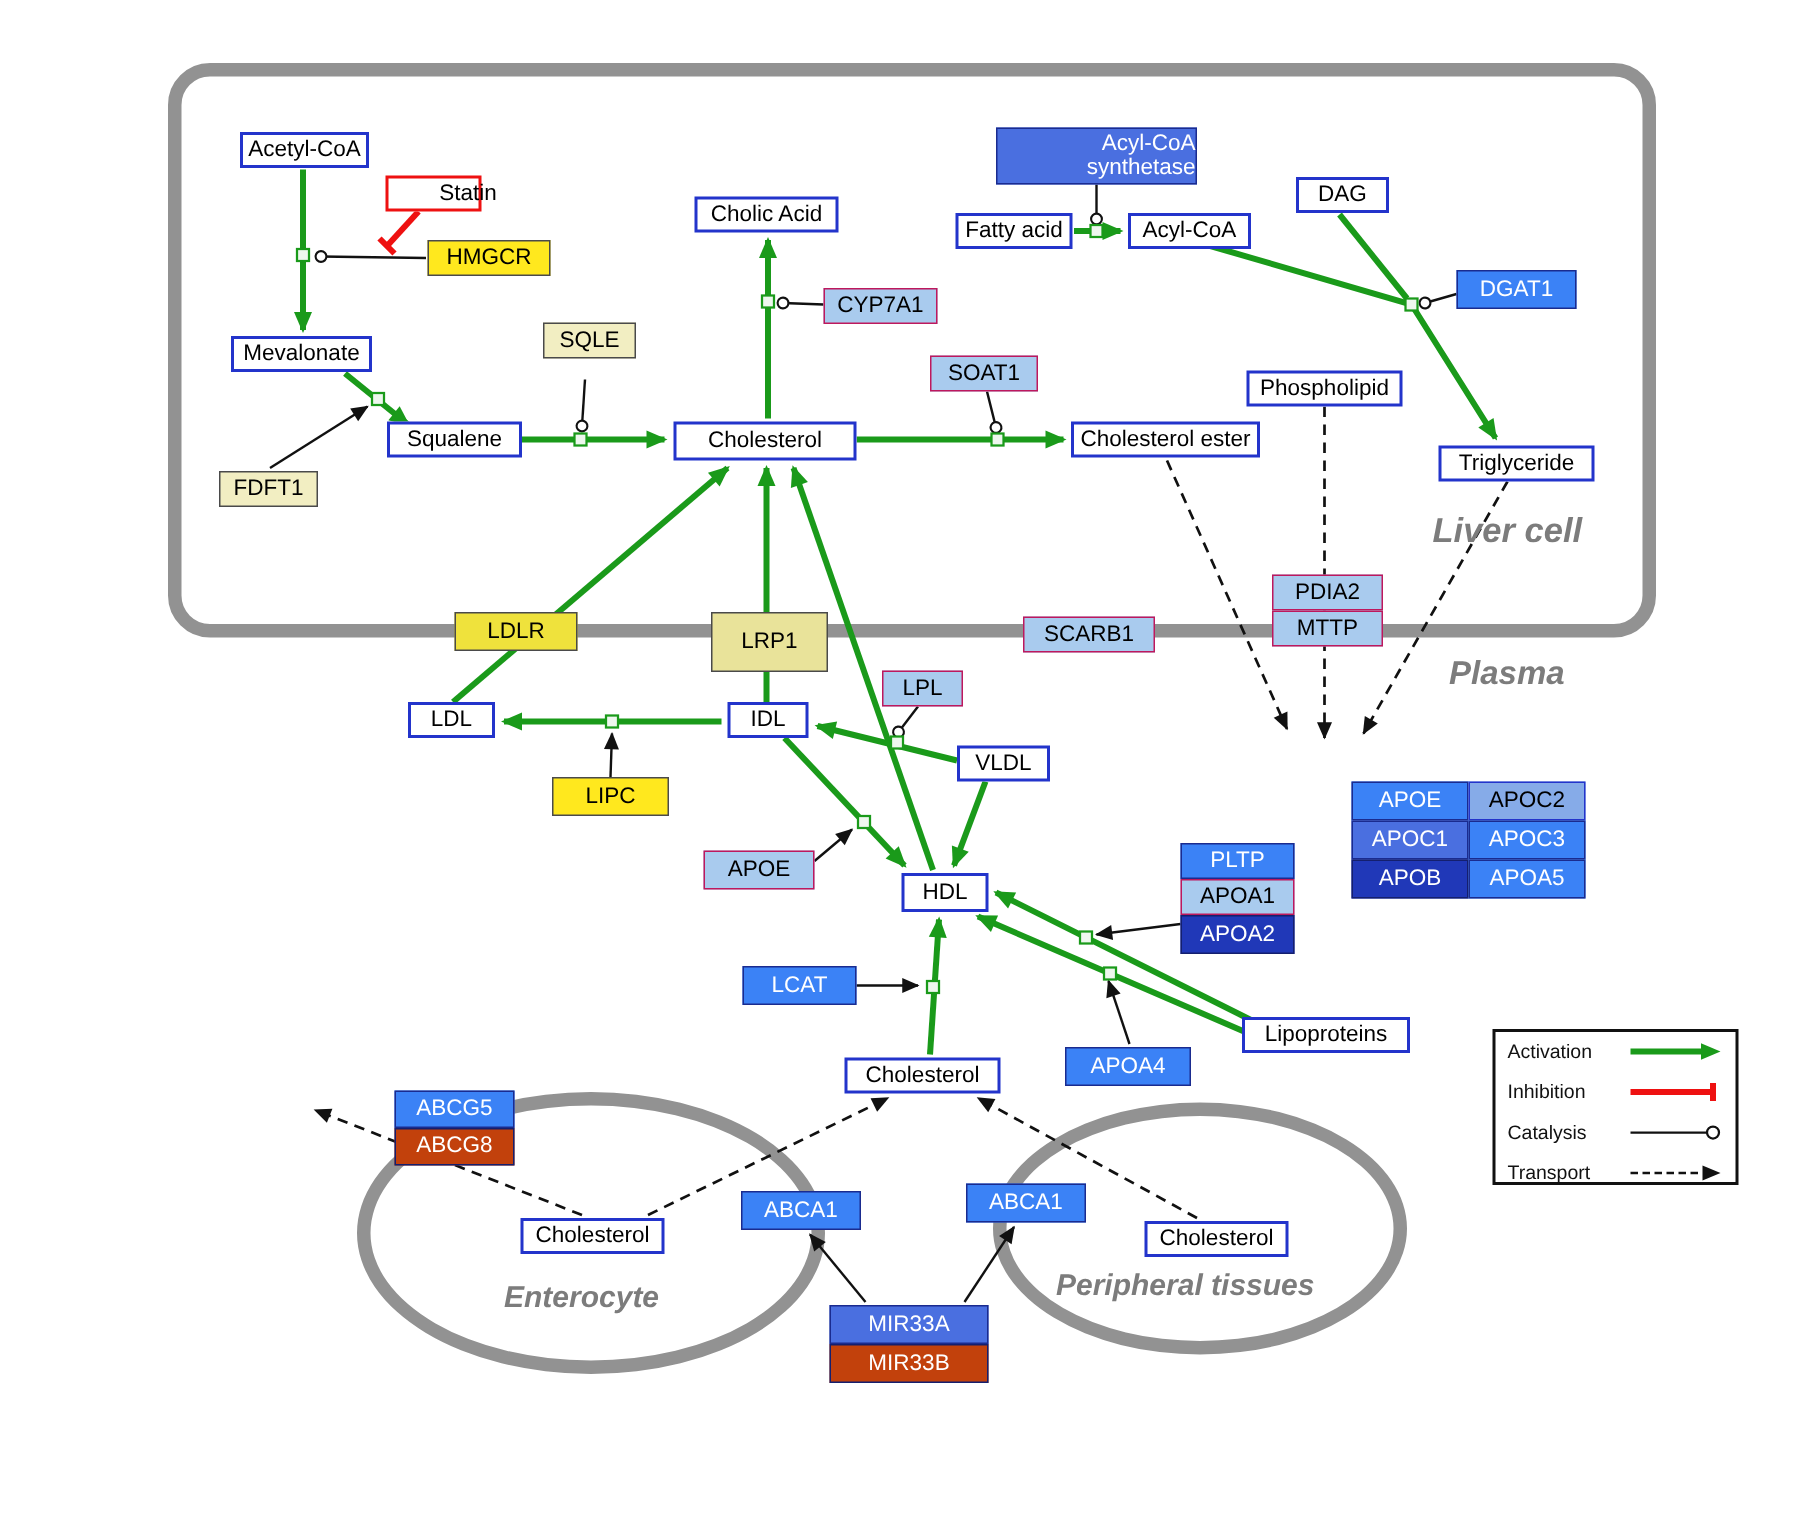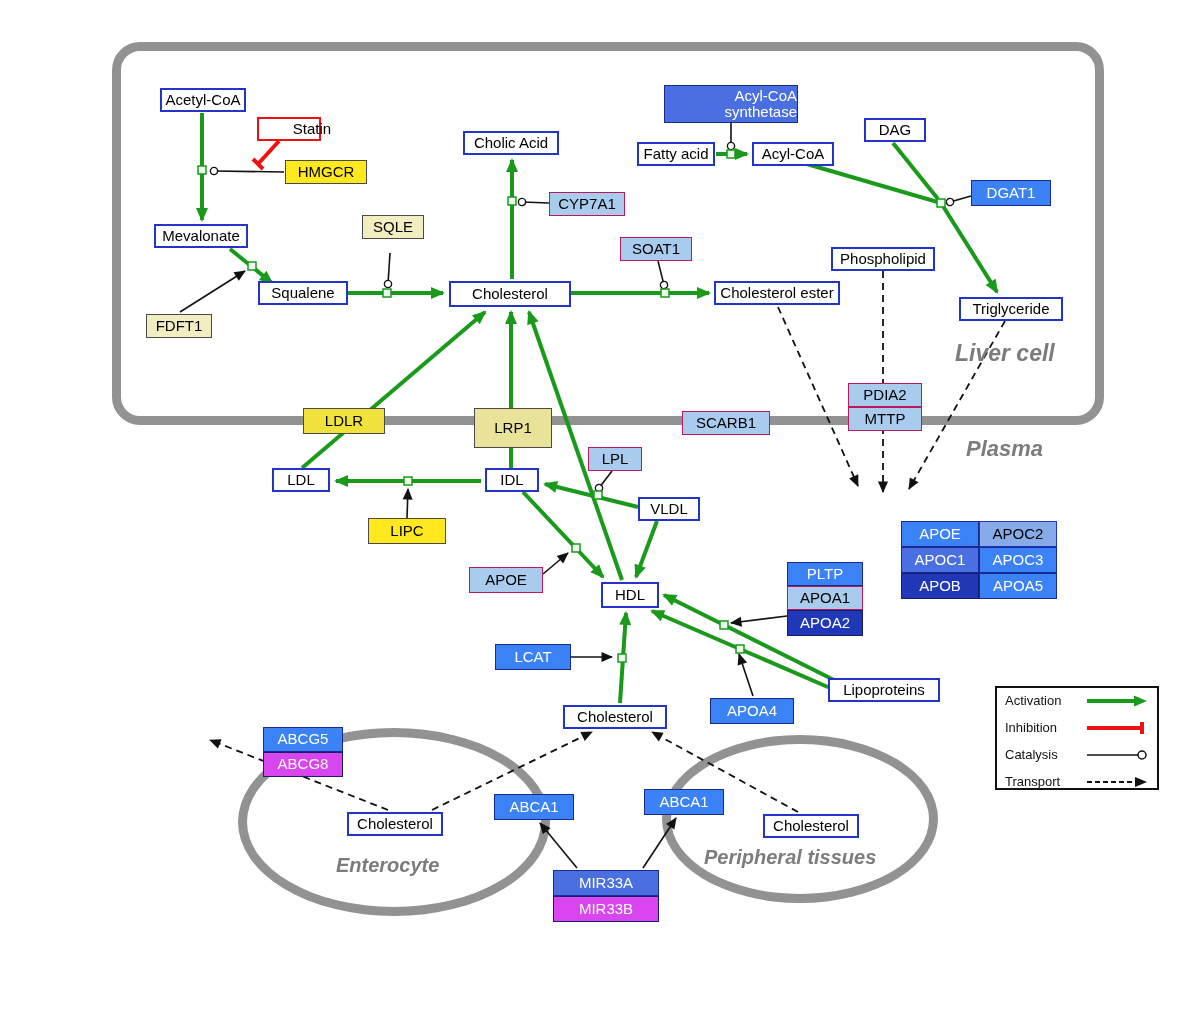--- a/index.html
+++ b/index.html
@@ -20,21 +20,21 @@
   .metab   { background:#ffffff; border:2px solid #2334cb; }
   .drug    { background:#ffffff; border:2px solid #ee1111;padding-left:46px; }
   .y-bright{ background:#ffe81e; border:1px solid #4a4a4a; }
   .y-mid   { background:#efe23c; border:1px solid #4a4a4a; }
   .y-pale  { background:#f2eec2; border:1px solid #4a4a4a; }
   .y-pale2 { background:#e9e39a; border:1px solid #4a4a4a; }
   .b-light { background:#a9cbee; border:1px solid #be185d; }
   .b-pale  { background:#86abe8; border:1px solid #2334cb; }
   .b-med   { background:#3b82f6; border:1px solid #1a2b8f; color:#fff; }
   .b-med2  { background:#4a6fe0; border:1px solid #1a2b8f; color:#fff; }
-  .b-mdark { background:#d946ef; border:1px solid #141f6e; color:#fff; }
+  .b-mdark { background:#c2410c; border:1px solid #141f6e; color:#fff; }
   .b-dark  { background:#2038b8; border:1px solid #141f6e; color:#fff; }
   .rlabel  { position:absolute; font-weight:bold; color:#7c7c7c; z-index:3;font-style:italic; }
   .legend {
     position:absolute; left:995px; top:686px; width:164px; height:104px;
     box-sizing:border-box; border:2px solid #111; background:#fff; z-index:4;
     display:flex; flex-direction:column; justify-content:space-around; padding:5px 8px;gap:12px;
   }
   .legend-row { display:flex; align-items:center; justify-content:space-between; font-size:13px; color:#111; }
 </style>
 </head>

